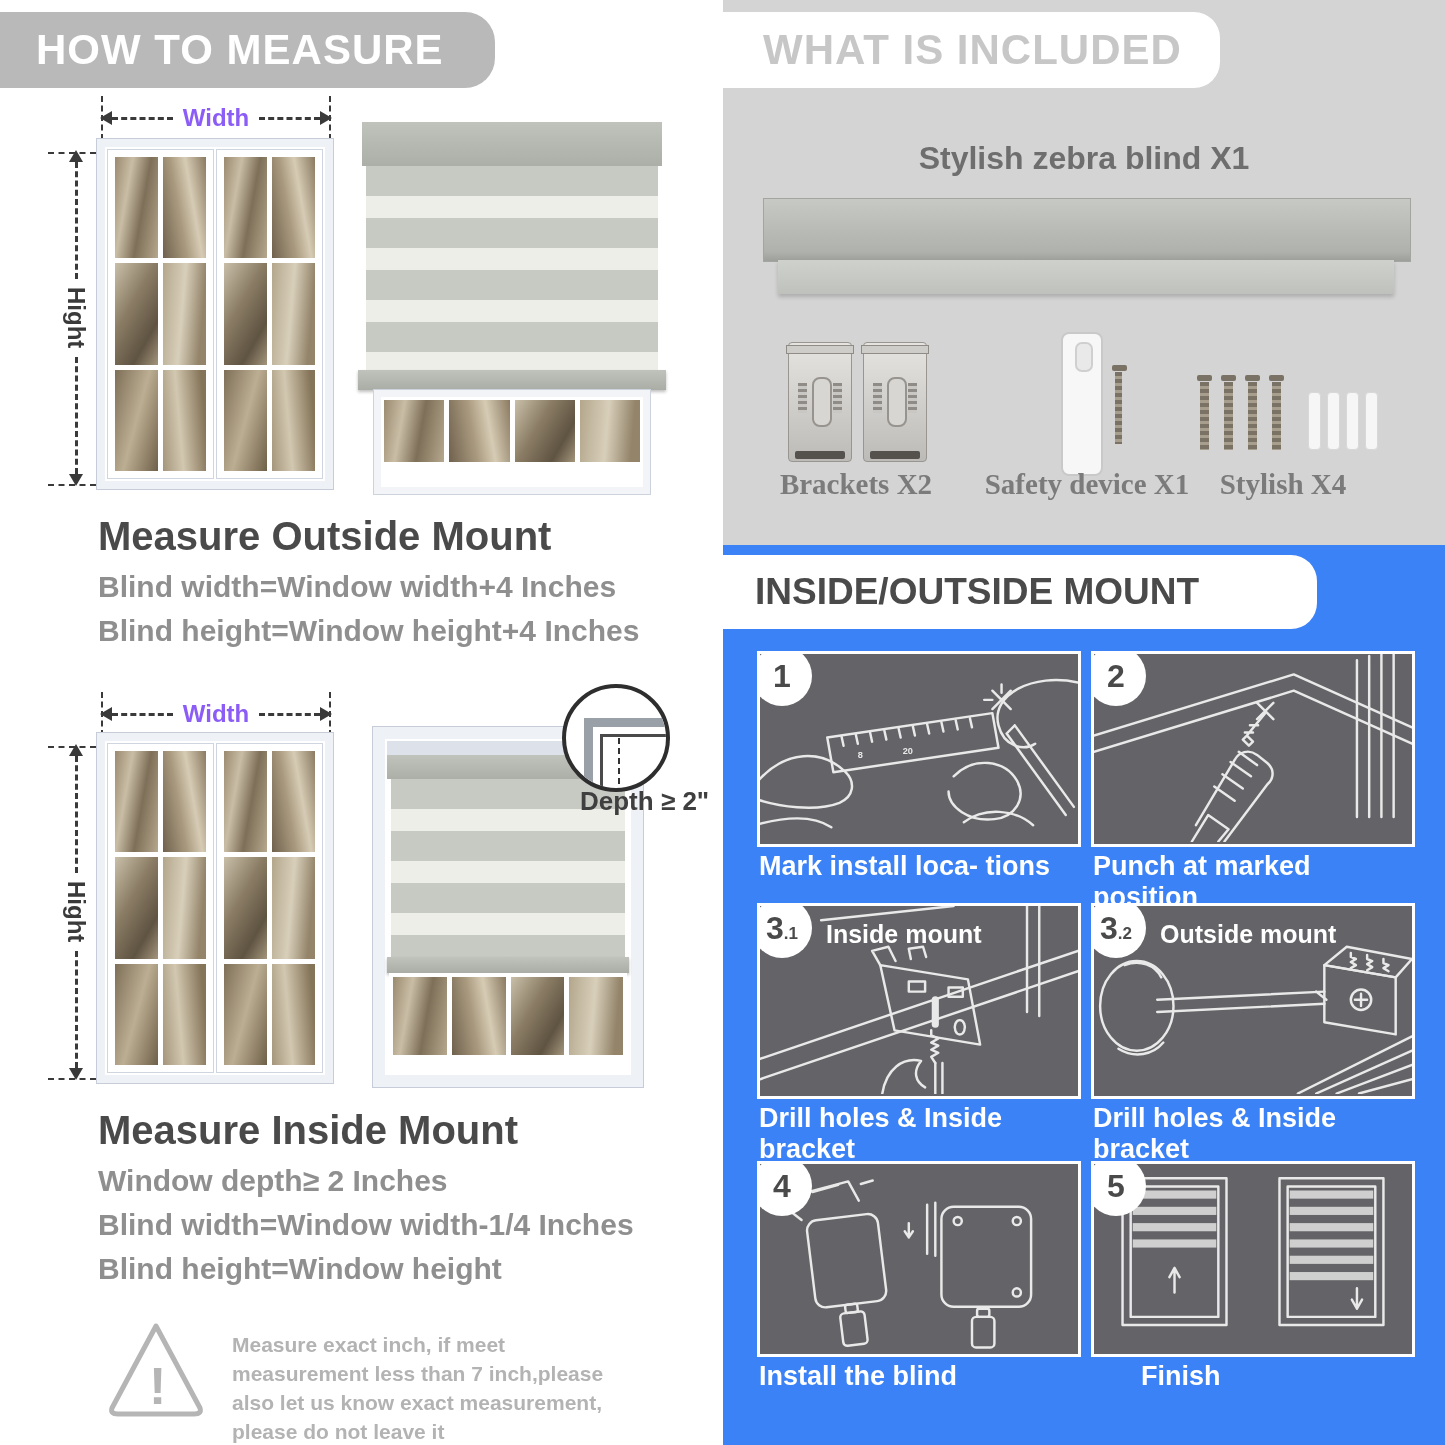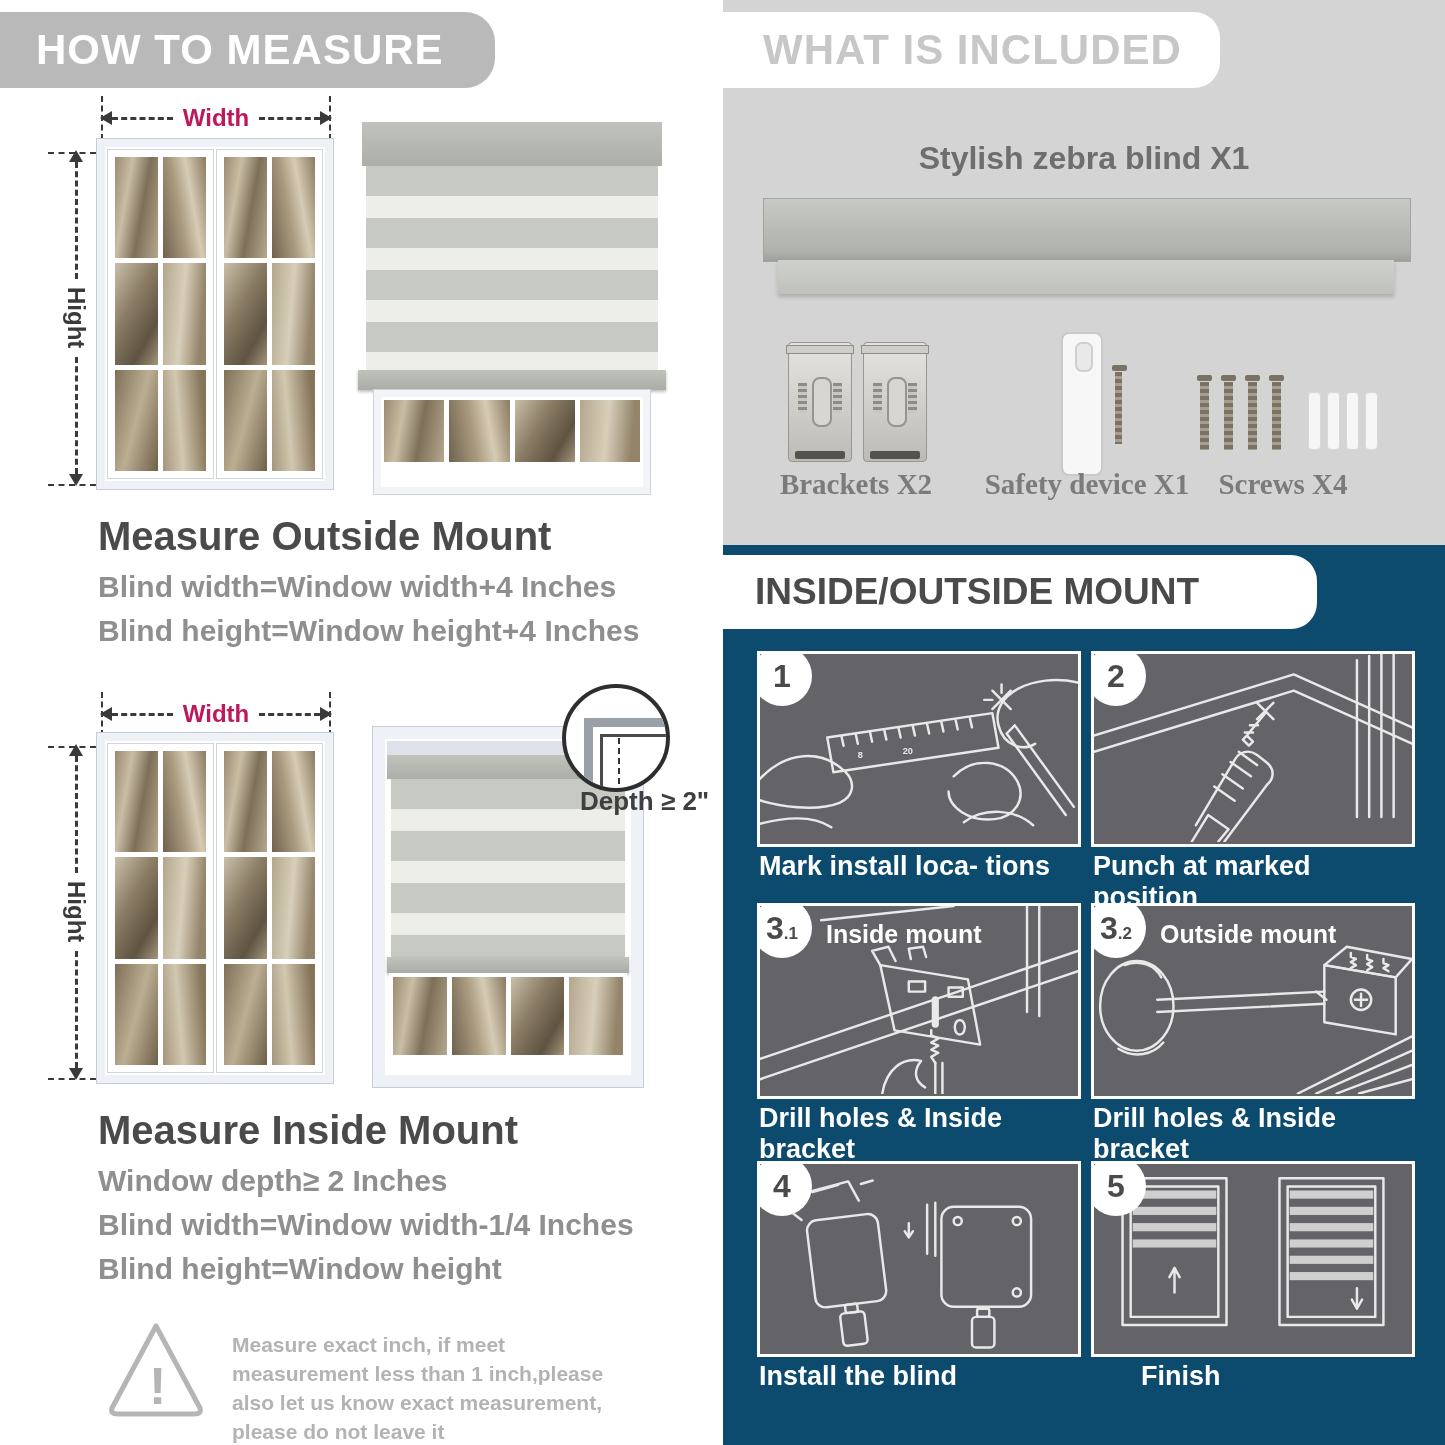--- a/index.html
+++ b/index.html
@@ -24,21 +24,21 @@
   .sash{flex:1;border:5px solid #fff;outline:1px solid #d0d6e0;background:#fff;
         display:grid;grid-template-columns:1fr 1fr;grid-template-rows:1fr 1fr 1fr;gap:5px;padding:2px;}
   .pane{min-height:0;background:linear-gradient(100deg,#9a8a70,#c9bda5 30%,#7e6f58 60%,#b5a88d);}
   .pane:nth-child(2){background:linear-gradient(80deg,#6f614d,#a99a7f 40%,#d6cbb4 65%,#8a7a61);}
   .pane:nth-child(3){background:linear-gradient(120deg,#c9bfa9,#8a7c64 40%,#5f5342 75%,#a4967c);}
   .pane:nth-child(4){background:linear-gradient(95deg,#b3a68c,#d8cfba 45%,#93846a 85%);}
   .pane:nth-child(5){background:linear-gradient(105deg,#7e6f58,#bcae92 50%,#6f6049);}
   .pane:nth-child(6){background:linear-gradient(85deg,#a4967c,#d2c7b0 40%,#847458 90%);}
 
   
-  .h-arrow{display:flex;align-items:center;color:#be185d;font-size:24px;}
+  .h-arrow{display:flex;align-items:center;color:#8b5cf6;font-size:24px;}
   .h-arrow .dash{flex:1;height:0;border-top:3px dashed #3a3a3a;}
   .h-arrow .lbl{padding:0 10px;}
   .ah{width:0;height:0;border-top:7px solid transparent;border-bottom:7px solid transparent;}
   .ah.l{border-right:12px solid #3a3a3a;} .ah.r{border-left:12px solid #3a3a3a;}
   .v-arrow{display:flex;flex-direction:column;align-items:center;color:#3a3a3a;font-size:24px;}
   .v-arrow .dash{flex:1;width:0;border-left:3px dashed #3a3a3a;}
   .v-arrow .lbl{padding:8px 0;writing-mode:vertical-rl;}
   .av{width:0;height:0;border-left:7px solid transparent;border-right:7px solid transparent;}
   .av.u{border-bottom:12px solid #3a3a3a;} .av.d{border-top:12px solid #3a3a3a;}
   .vguide{border-left:2px dashed #3a3a3a;} .hguide{border-top:2px dashed #3a3a3a;}
@@ -216,21 +216,21 @@
 
     <div class="abs title" style="left:98px;top:1108px;">Measure Inside Mount</div>
     <div class="abs bodyline" style="left:98px;top:1164px;">Window depth≥ 2 Inches</div>
     <div class="abs bodyline" style="left:98px;top:1208px;">Blind width=Window width-1/4 Inches</div>
     <div class="abs bodyline" style="left:98px;top:1252px;">Blind height=Window height</div>
 
     <svg class="abs warn-tri" style="left:104px;top:1316px;" width="104" height="104" viewBox="0 0 104 104">
       <path d="M52,10 L96,92 Q98,98 90,98 L14,98 Q6,98 8,92 Z"></path>
       <text x="45" y="88">!</text>
     </svg>
-    <div class="abs warn-text" style="left:232px;top:1330px;width:400px;">Measure exact inch, if meet measurement less than 1 inch,please also let us know exact measurement, please do not leave it</div>
+    <div class="abs warn-text" style="left:232px;top:1330px;width:400px;">Measure exact inch, if meet measurement less than 7 inch,please also let us know exact measurement, please do not leave it</div>
   </div>
 
   <div class="abs" style="left:723px;top:0;width:722px;height:545px;background:#d4d4d4;">
     <div class="abs bar-included">
       <span>WHAT IS INCLUDED</span>
     </div>
 
     <div class="abs product-label" style="left:0;top:140px;width:100%;">Stylish zebra blind X1</div>
 
     <div class="abs rail-top" style="left:40px;top:198px;width:646px;height:62px;"></div>
@@ -270,24 +270,24 @@
     <div class="abs screw" style="left:549px;top:382px;height:68px;">
         <div class="head"></div>
       </div>
     <div class="abs anchor" style="left:585px;top:392px;width:11px;height:56px;"></div>
     <div class="abs anchor" style="left:604px;top:392px;width:11px;height:56px;"></div>
     <div class="abs anchor" style="left:623px;top:392px;width:11px;height:56px;"></div>
     <div class="abs anchor" style="left:642px;top:392px;width:11px;height:56px;"></div>
 
     <div class="abs part-label" style="left:33px;top:468px;width:200px;">Brackets X2</div>
     <div class="abs part-label" style="left:254px;top:468px;width:220px;">Safety device X1</div>
-    <div class="abs part-label" style="left:460px;top:468px;width:200px;">Screws X4</div>
+    <div class="abs part-label" style="left:460px;top:468px;width:200px;">Stylish X4</div>
   </div>
 
-  <div class="abs" style="left:723px;top:545px;width:722px;height:900px;background:#0c4a6e;">
+  <div class="abs" style="left:723px;top:545px;width:722px;height:900px;background:#3b82f6;">
     <div class="abs bar-mount">
       <span>INSIDE/OUTSIDE MOUNT</span>
     </div>
 
     <div class="panel" style="left:34px;top:106px;">
       <svg class="art" viewBox="0 0 312 184">
         <path d="M-5,128 C25,92 62,94 84,116 C94,126 92,140 78,146 C55,155 18,150 -5,142"></path>
         <path d="M-5,168 C30,158 55,160 70,170"></path>
         <path d="M66,82 L228,58 L234,92 L72,116 Z"></path>
         <path d="M80,81 l2,9 M94,79 l2,9 M108,77 l2,9 M122,75 l2,9 M136,73 l2,9 M150,71 l2,9 M164,69 l2,9 M178,67 l2,9 M192,65 l2,9 M206,63 l2,9"></path>

